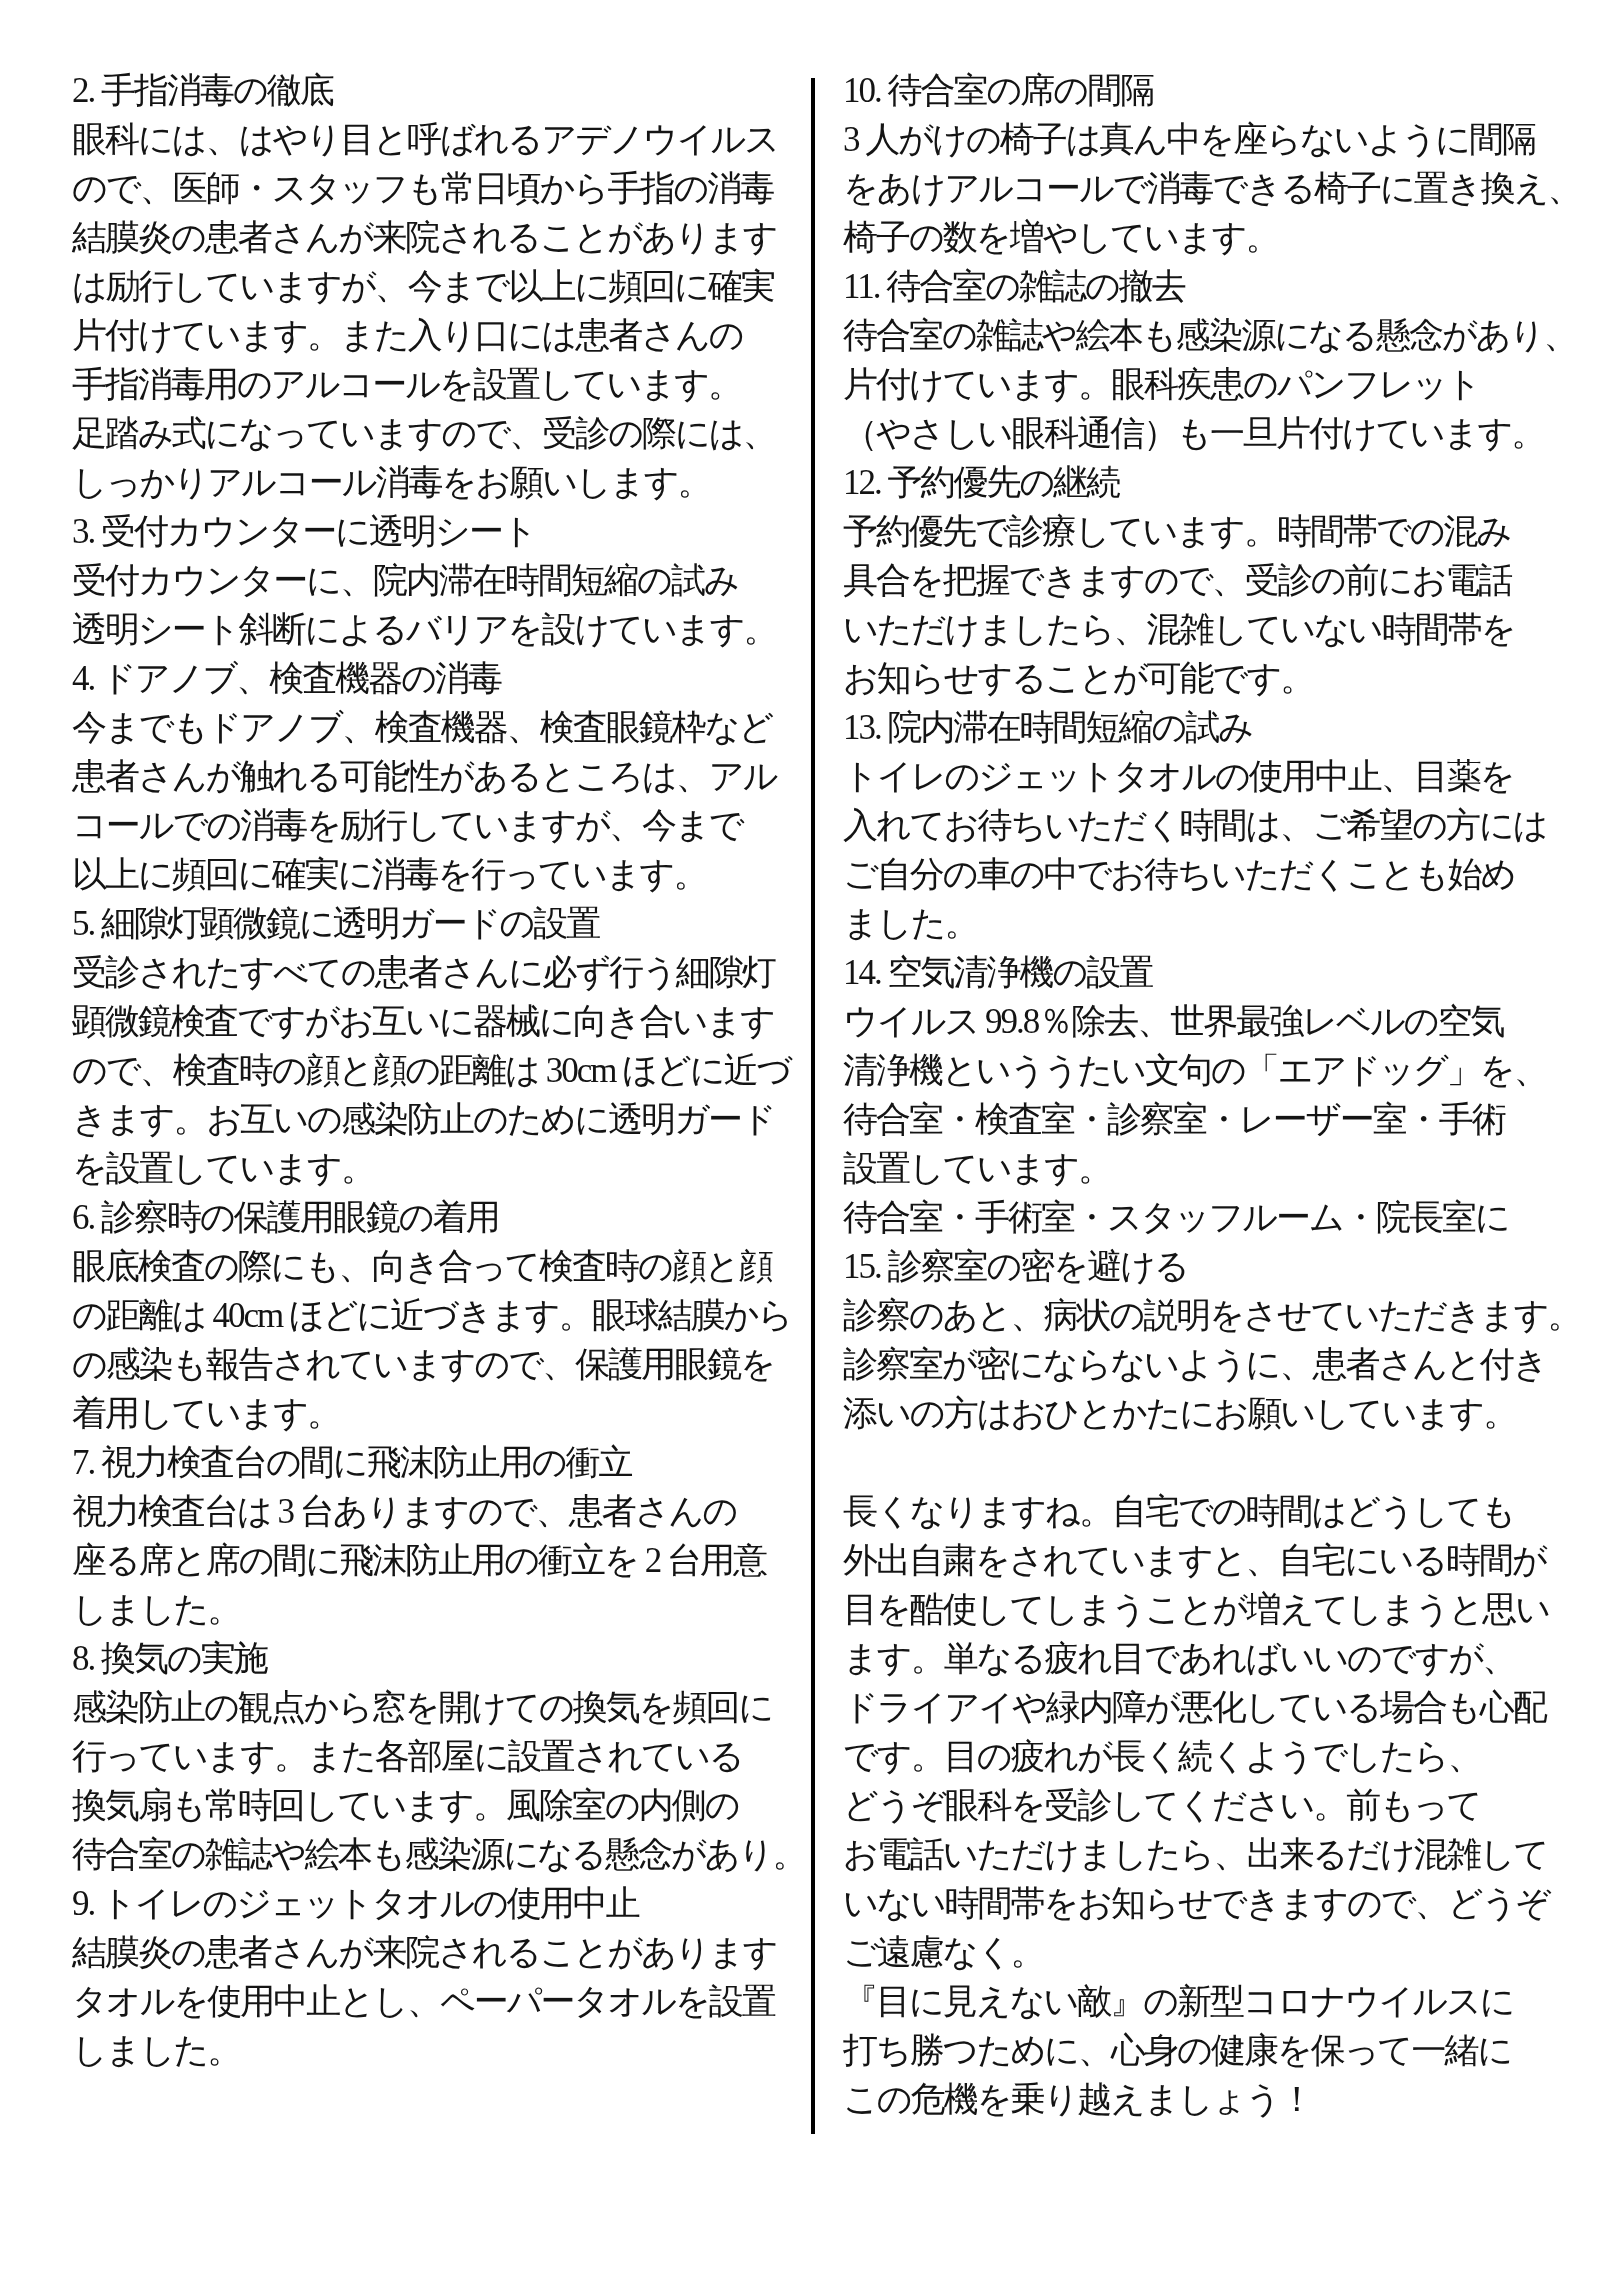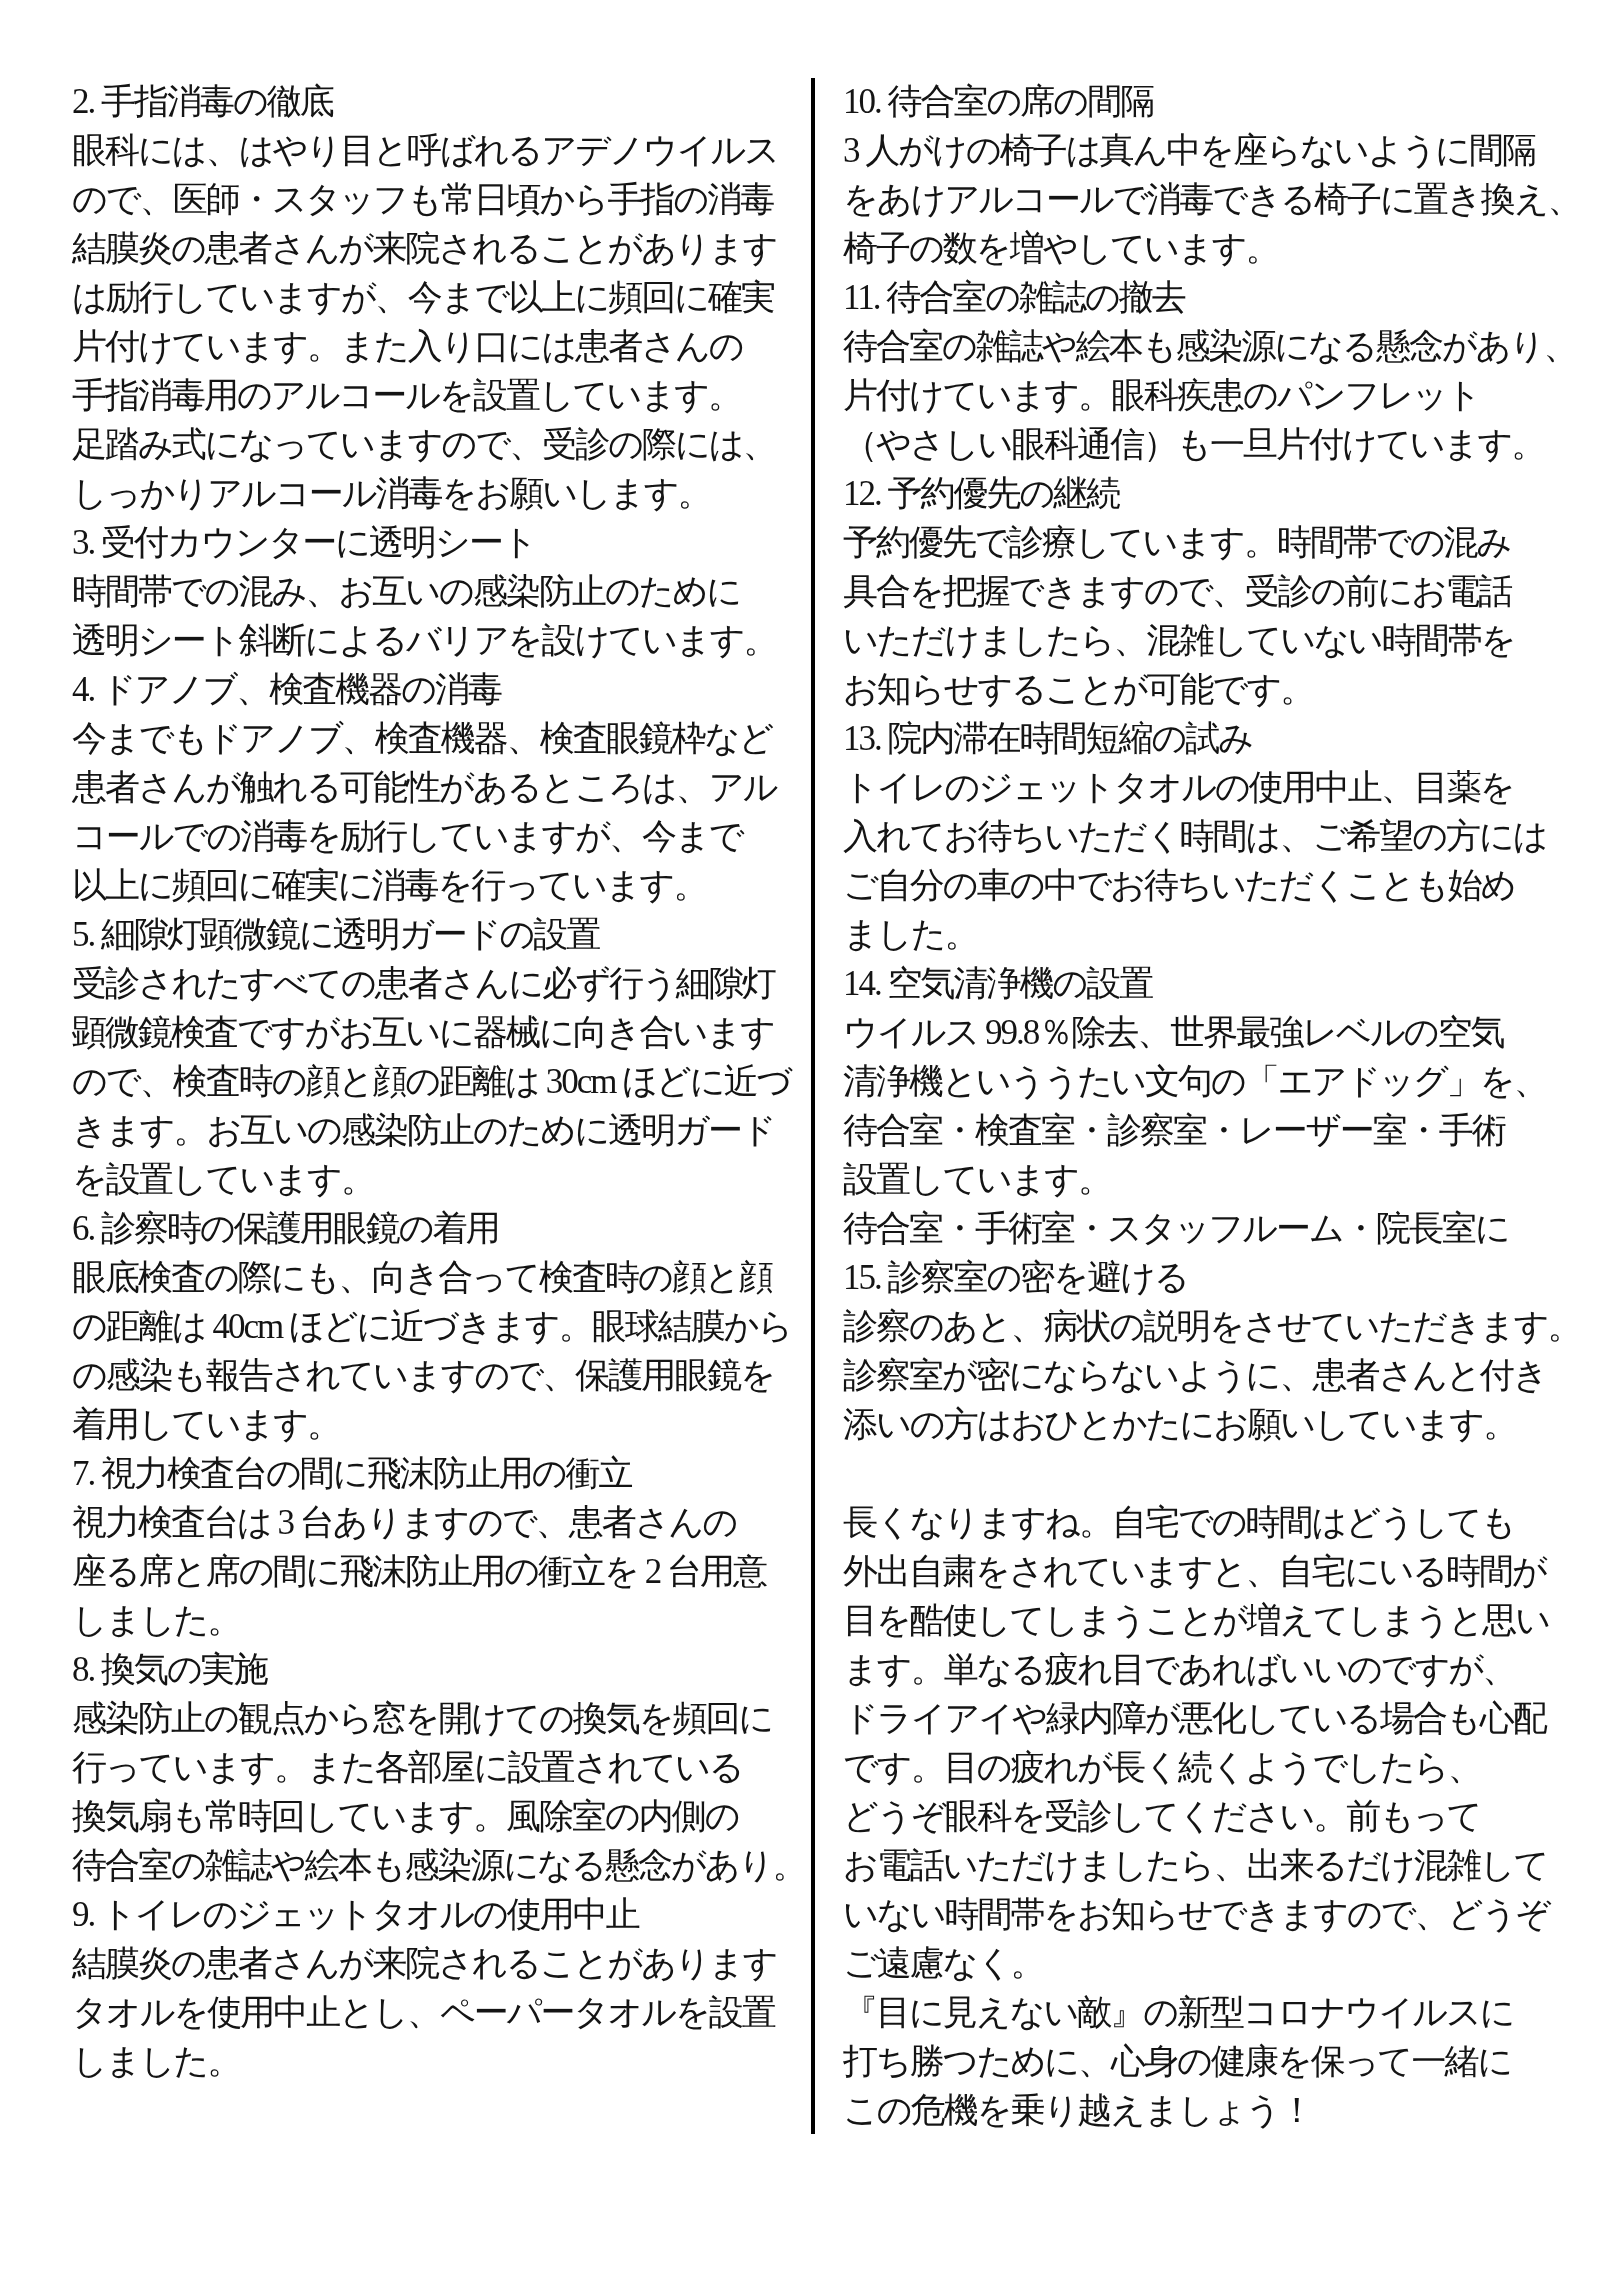--- a/index.html
+++ b/index.html
@@ -11,21 +11,21 @@
     position: relative;
     width: 1621px;
     height: 2293px;
     background: #ffffff;
     overflow: hidden;
     font-family: "Liberation Serif", "DejaVu Serif", serif;
     color: #141414;
   }
   .text-column {
     position: absolute;
-    top: 77px;
+    top: 66px;
     width: 706px;
     font-size: 35px;
     line-height: 49px;
     letter-spacing: -2px;
     text-align: left;
   }
   .text-column.left  { left: 72px; }
   .text-column.right { left: 843px; }
   .text-line {
     min-height: 49px;
@@ -48,21 +48,21 @@
       <div class="text-line">2. 手指消毒の徹底</div>
       <div class="text-line">眼科には、はやり目と呼ばれるアデノウイルス</div>
       <div class="text-line">ので、医師・スタッフも常日頃から手指の消毒</div>
       <div class="text-line">結膜炎の患者さんが来院されることがあります</div>
       <div class="text-line">は励行していますが、今まで以上に頻回に確実</div>
       <div class="text-line">片付けています。また入り口には患者さんの</div>
       <div class="text-line">手指消毒用のアルコールを設置しています。</div>
       <div class="text-line">足踏み式になっていますので、受診の際には、</div>
       <div class="text-line">しっかりアルコール消毒をお願いします。</div>
       <div class="text-line">3. 受付カウンターに透明シート</div>
-      <div class="text-line">時間帯での混み、お互いの感染防止のために</div>
+      <div class="text-line">受付カウンターに、院内滞在時間短縮の試み</div>
       <div class="text-line">透明シート斜断によるバリアを設けています。</div>
       <div class="text-line">4. ドアノブ、検査機器の消毒</div>
       <div class="text-line">今までもドアノブ、検査機器、検査眼鏡枠など</div>
       <div class="text-line">患者さんが触れる可能性があるところは、アル</div>
       <div class="text-line">コールでの消毒を励行していますが、今まで</div>
       <div class="text-line">以上に頻回に確実に消毒を行っています。</div>
       <div class="text-line">5. 細隙灯顕微鏡に透明ガードの設置</div>
       <div class="text-line">受診されたすべての患者さんに必ず行う細隙灯</div>
       <div class="text-line">顕微鏡検査ですがお互いに器械に向き合います</div>
       <div class="text-line">ので、検査時の顔と顔の距離は 30cm ほどに近づ</div>

